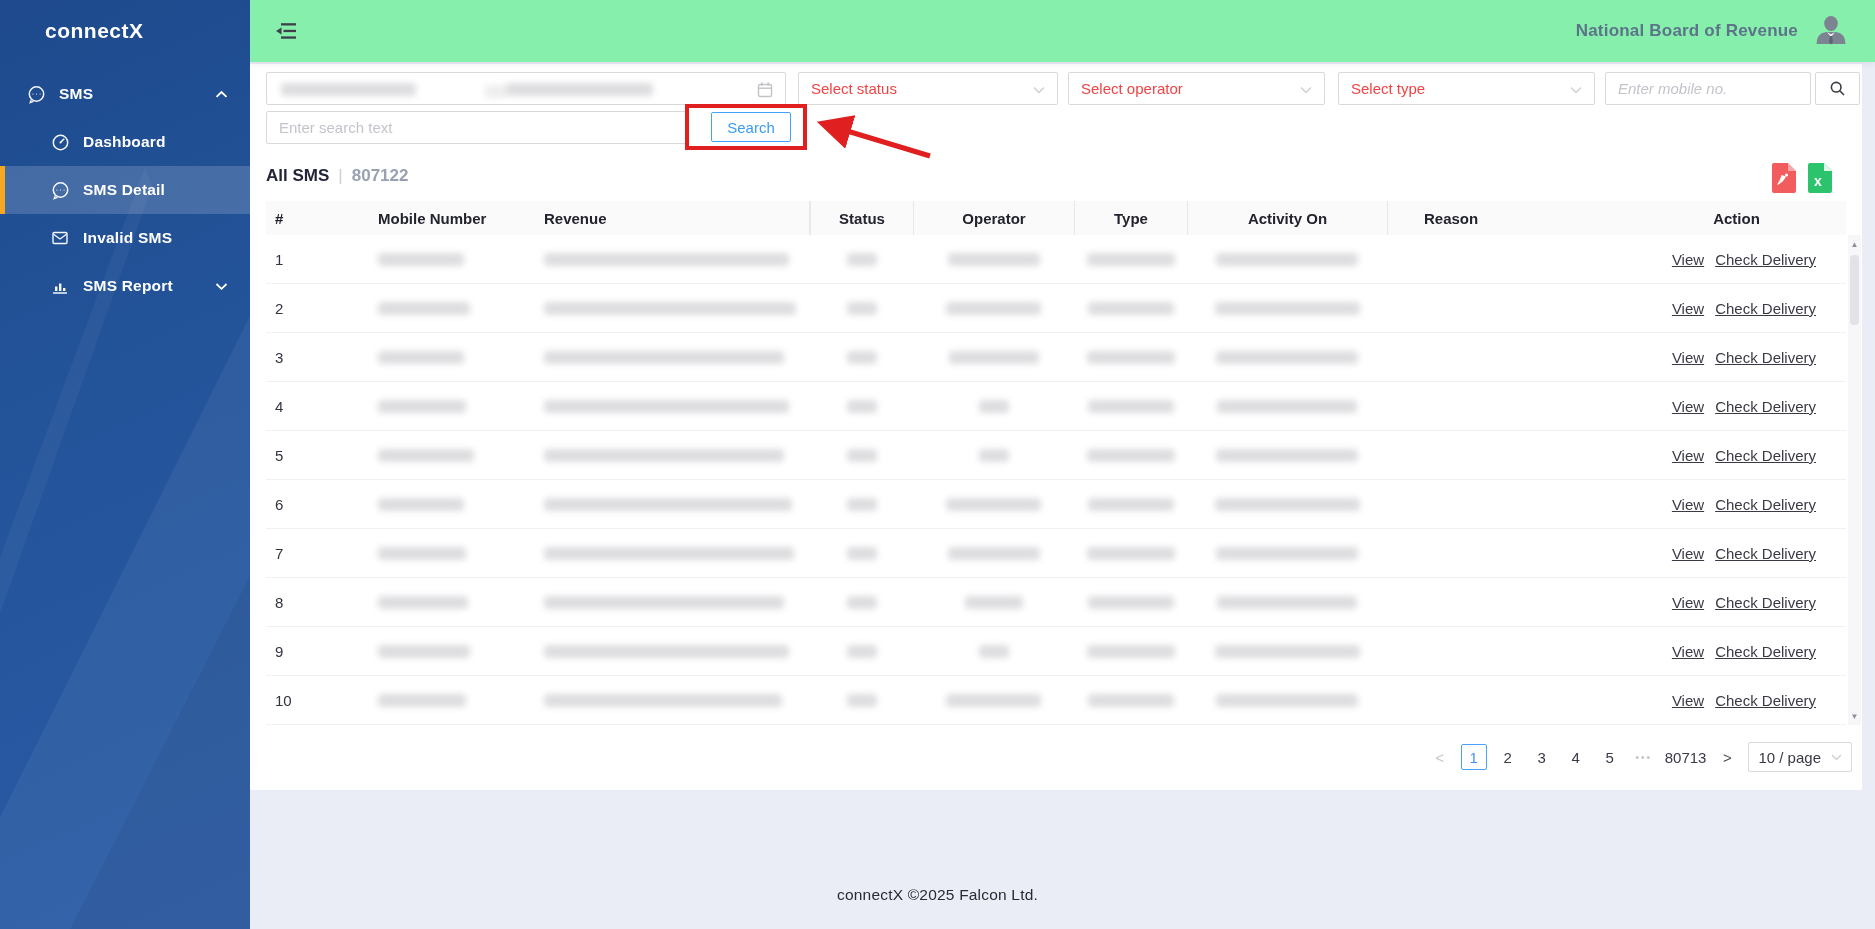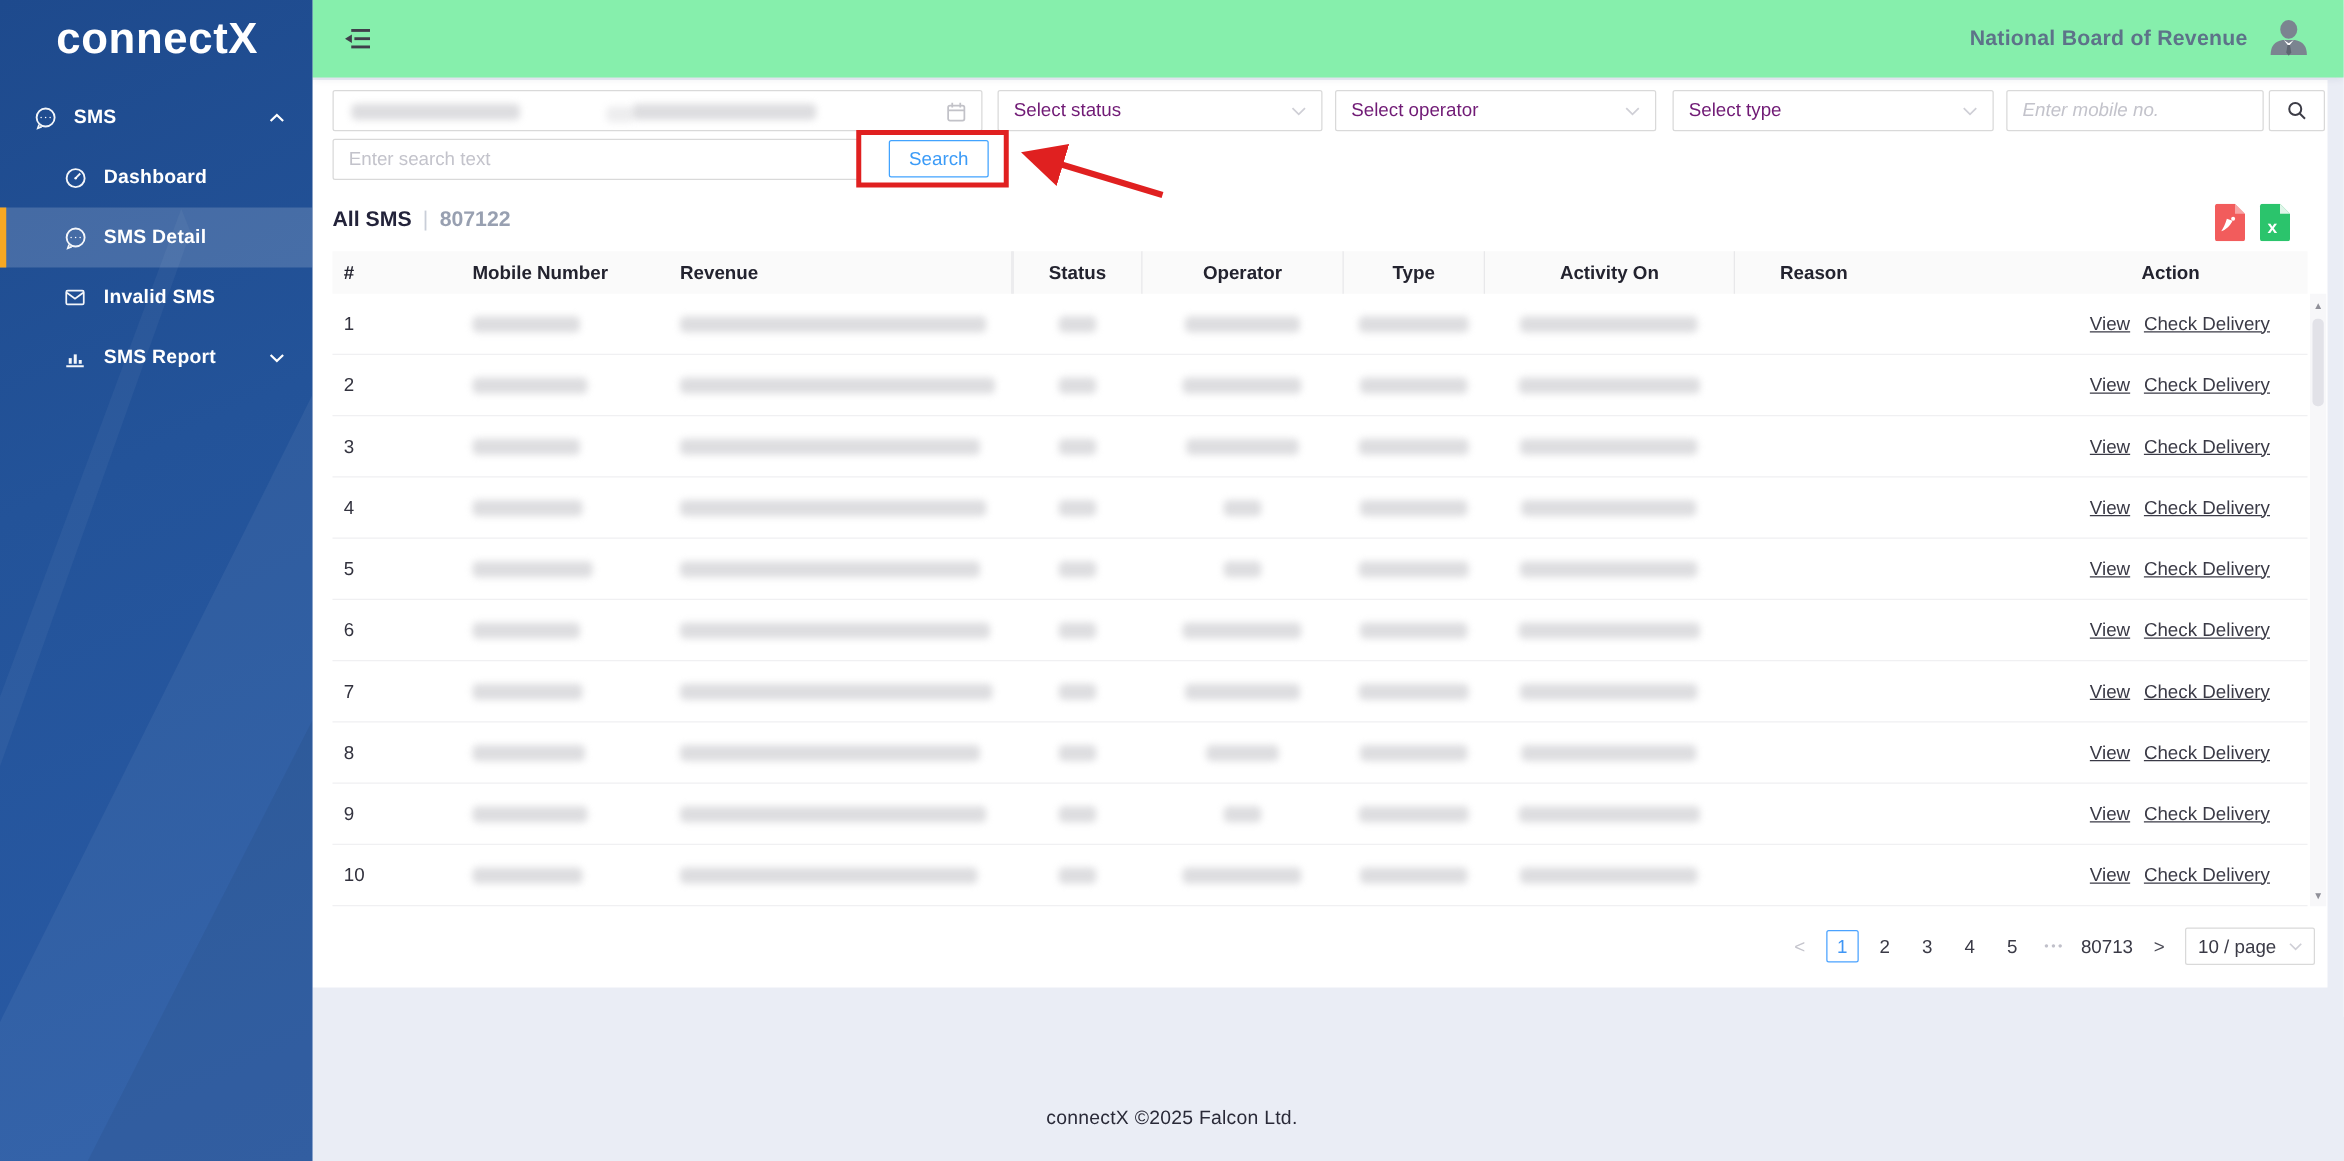--- a/index.html
+++ b/index.html
@@ -14,21 +14,21 @@
   
   .sidebar { position:absolute; left:0; top:0; width:250px; height:929px;
     background:linear-gradient(155deg,#1e4a8d 0%,#235399 40%,#2a5ba6 100%); overflow:hidden; z-index:6; }
   .sb-poly1 { position:absolute; inset:0; background:rgba(255,255,255,.055);
     clip-path:polygon(0 88%,100% 34%,100% 100%,0 100%); }
   .sb-poly2 { position:absolute; inset:0; background:rgba(255,255,255,.045);
     clip-path:polygon(0 60%,58% 18%,61% 20%,0 66%); }
   .sb-poly3 { position:absolute; inset:0; background:rgba(0,0,0,.05);
     clip-path:polygon(100% 62%,100% 100%,28% 100%); }
   .logo { height:62px; display:flex; align-items:center; padding-left:45px;
-    color:#fff; font-size:35px; font-weight:700; letter-spacing:.5px; position:relative; }
+    color:#fff; font-size:21px; font-weight:700; letter-spacing:.5px; position:relative; }
   .nav { margin-top:8px; position:relative; }
   .nav-item { height:48px; display:flex; align-items:center; color:#fff;
     font-size:15.5px; font-weight:600; position:relative; cursor:pointer; letter-spacing:.2px; }
   .nav-item.level1 { padding-left:26px; }
   .nav-item.level2 { padding-left:50px; }
   .nav-item.active { background:rgba(255,255,255,.17); }
   .nav-item.active::before { content:""; position:absolute; left:0; top:0; bottom:0; width:5px; background:#f7a823; }
   .nav-item .icon { width:20px; height:20px; margin-right:13px; display:flex; align-items:center; justify-content:center; }
   .nav-item .chevron { position:absolute; right:22px; display:flex; }
   
@@ -39,21 +39,21 @@
   .org-name { color:#5d7389; font-weight:700; font-size:17px; letter-spacing:.2px; }
   .avatar { width:36px; height:36px; display:flex; cursor:pointer; }
   
   .card { position:absolute; left:250px; top:64px; width:1612px; height:726px; background:#fff; }
   .inp, .select, .date-range {
     position:absolute; height:33px; border:1px solid #d9d9d9; border-radius:2px; background:#fff;
     font-size:15px; display:flex; align-items:center; }
   .inp { padding:0 12px; color:#4a4a55; outline:none; font-family:"Liberation Sans",sans-serif; }
   .inp::placeholder { color:#c3c3cb; }
   .select { padding:0 12px; justify-content:space-between; cursor:pointer; }
-  .select .ph { color:#701a75; }
+  .select .ph { color:#ef4444; }
   .date-range { left:16px; top:8px; width:520px; cursor:pointer; }
   .blurbar { background:#c9c9cd; height:13px; border-radius:4px; filter:blur(3px); opacity:.62; }
   .dr-b1 { position:absolute; left:14px;  top:10px; width:135px; }
   .dr-sep{ position:absolute; left:218px; top:12px; width:22px; opacity:.32; }
   .dr-b2 { position:absolute; left:239px; top:10px; width:147px; }
   .dr-cal{ position:absolute; right:12px; top:8px; display:flex; }
   .f-status   { left:548px;  top:8px; width:260px; }
   .f-operator { left:818px;  top:8px; width:257px; }
   .f-type     { left:1088px; top:8px; width:257px; }
   .f-mobile   { left:1355px; top:8px; width:206px;font-style:italic; }

